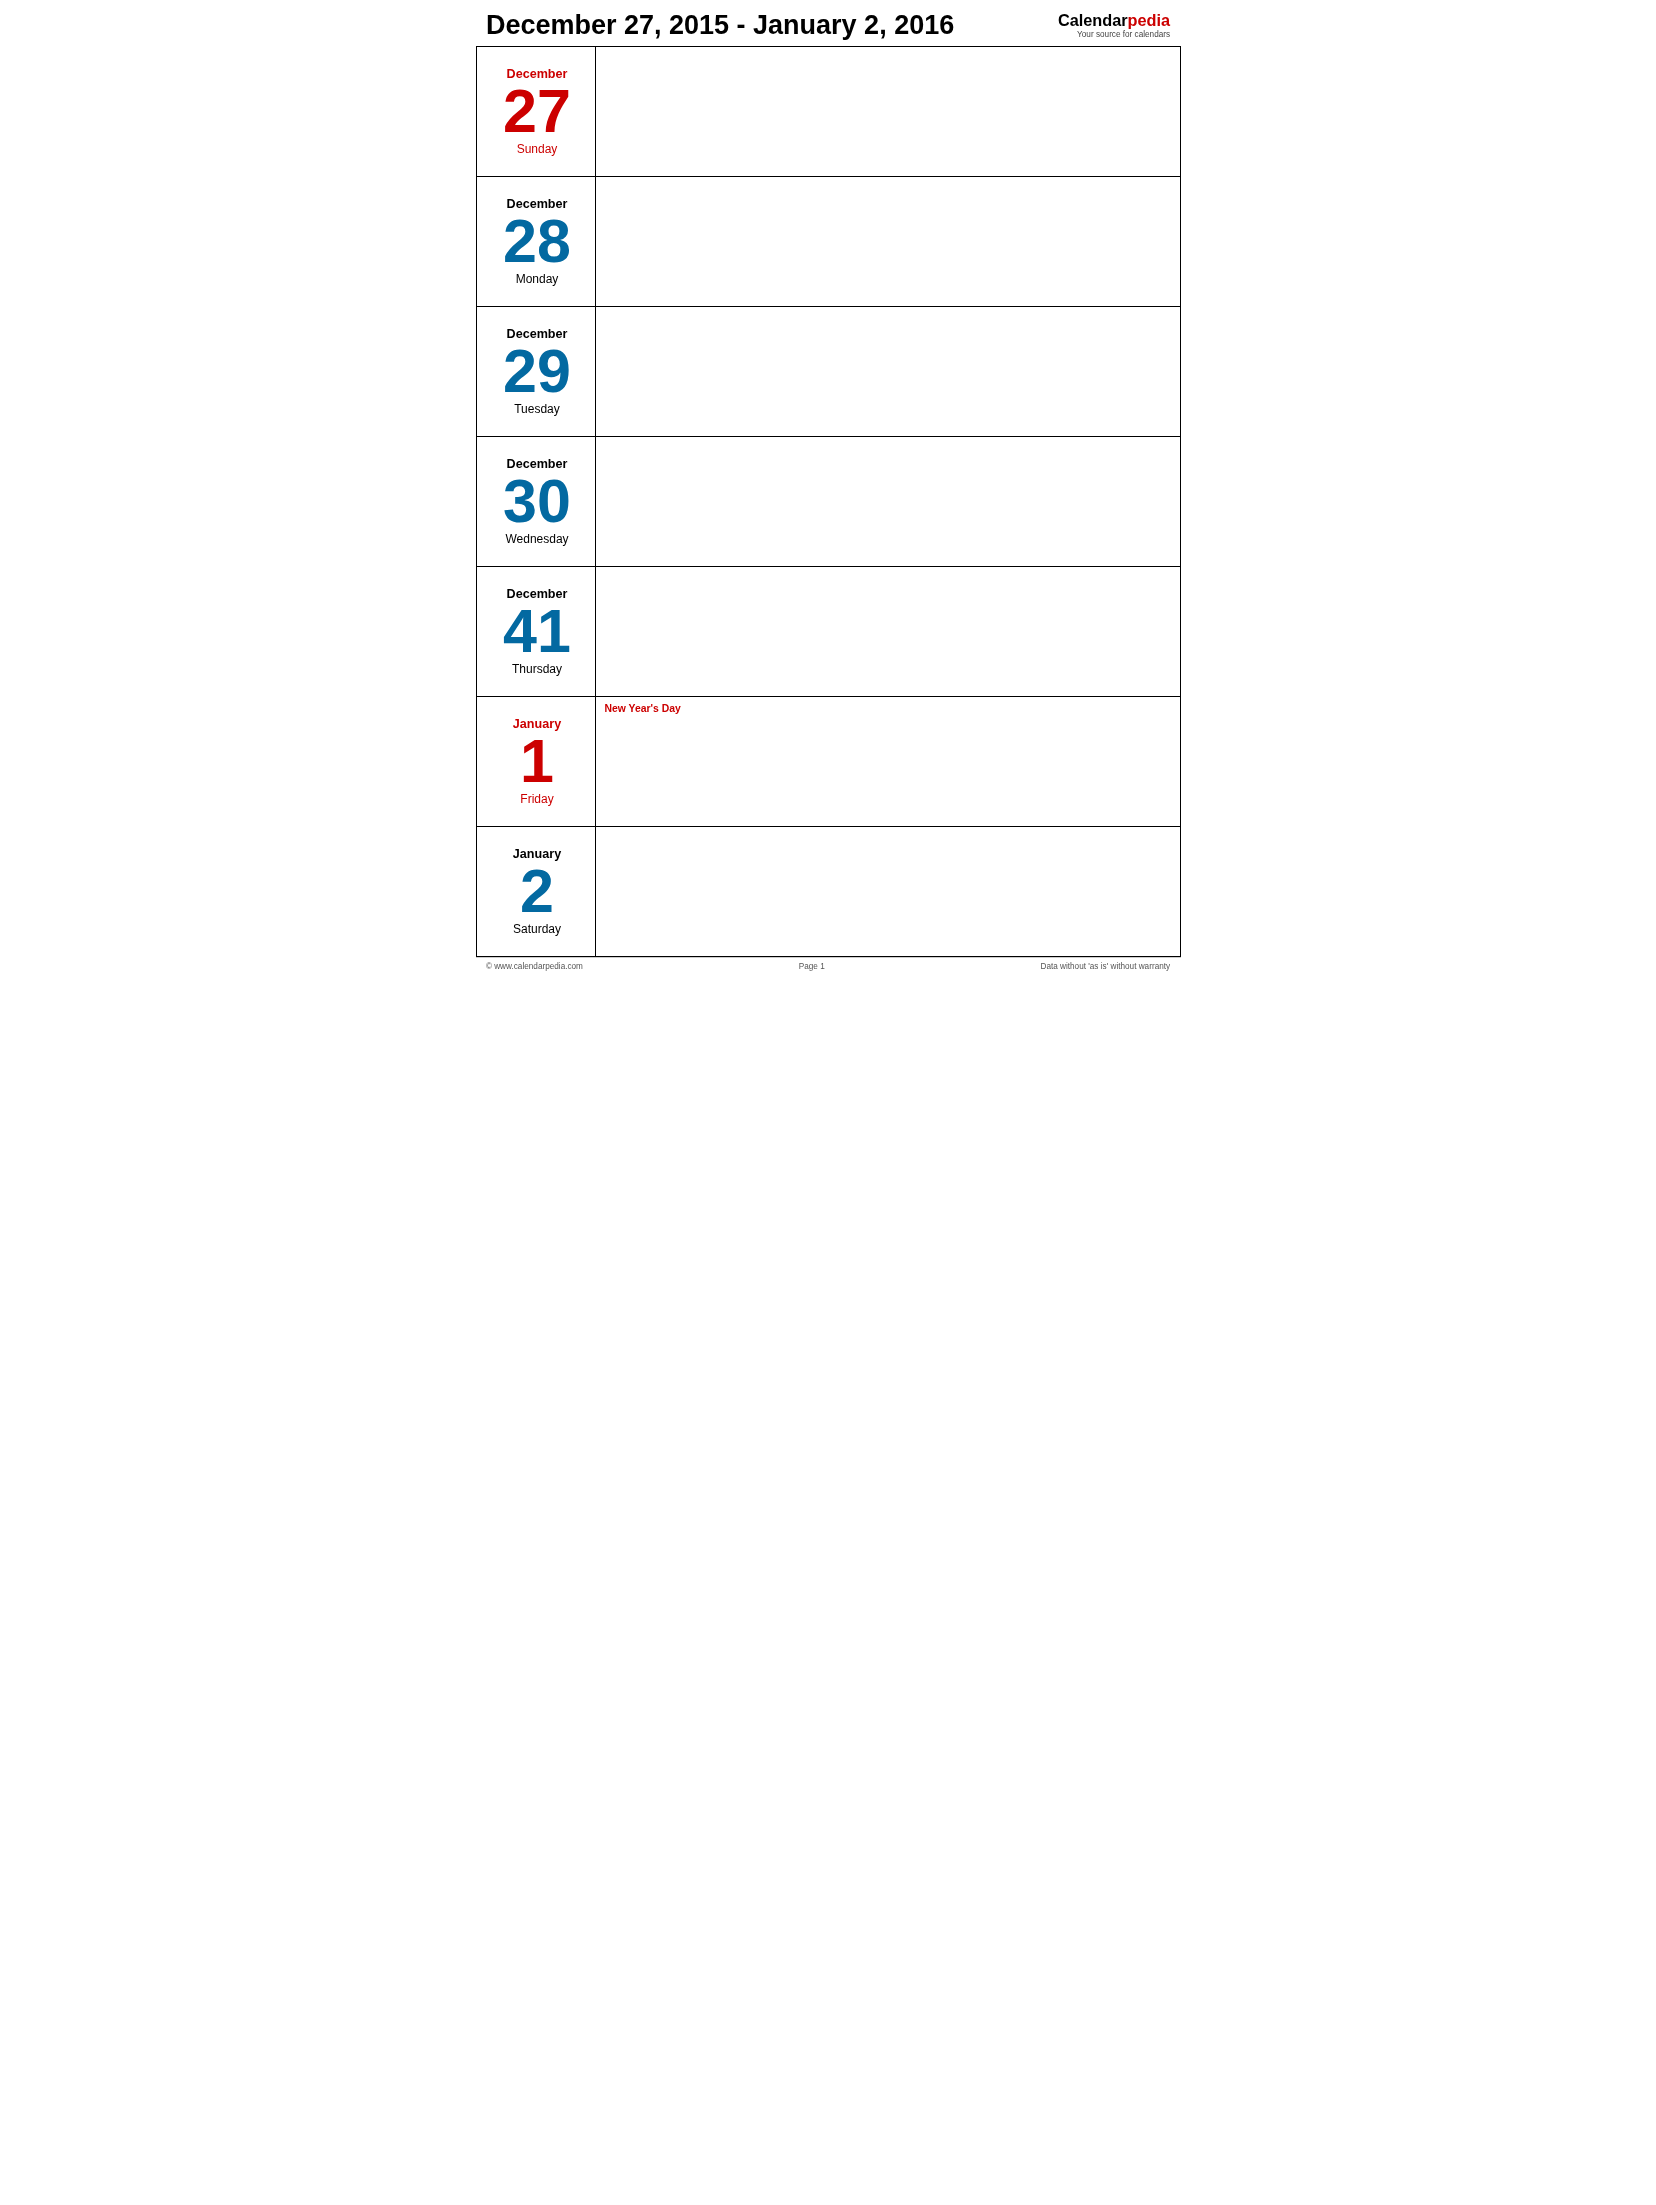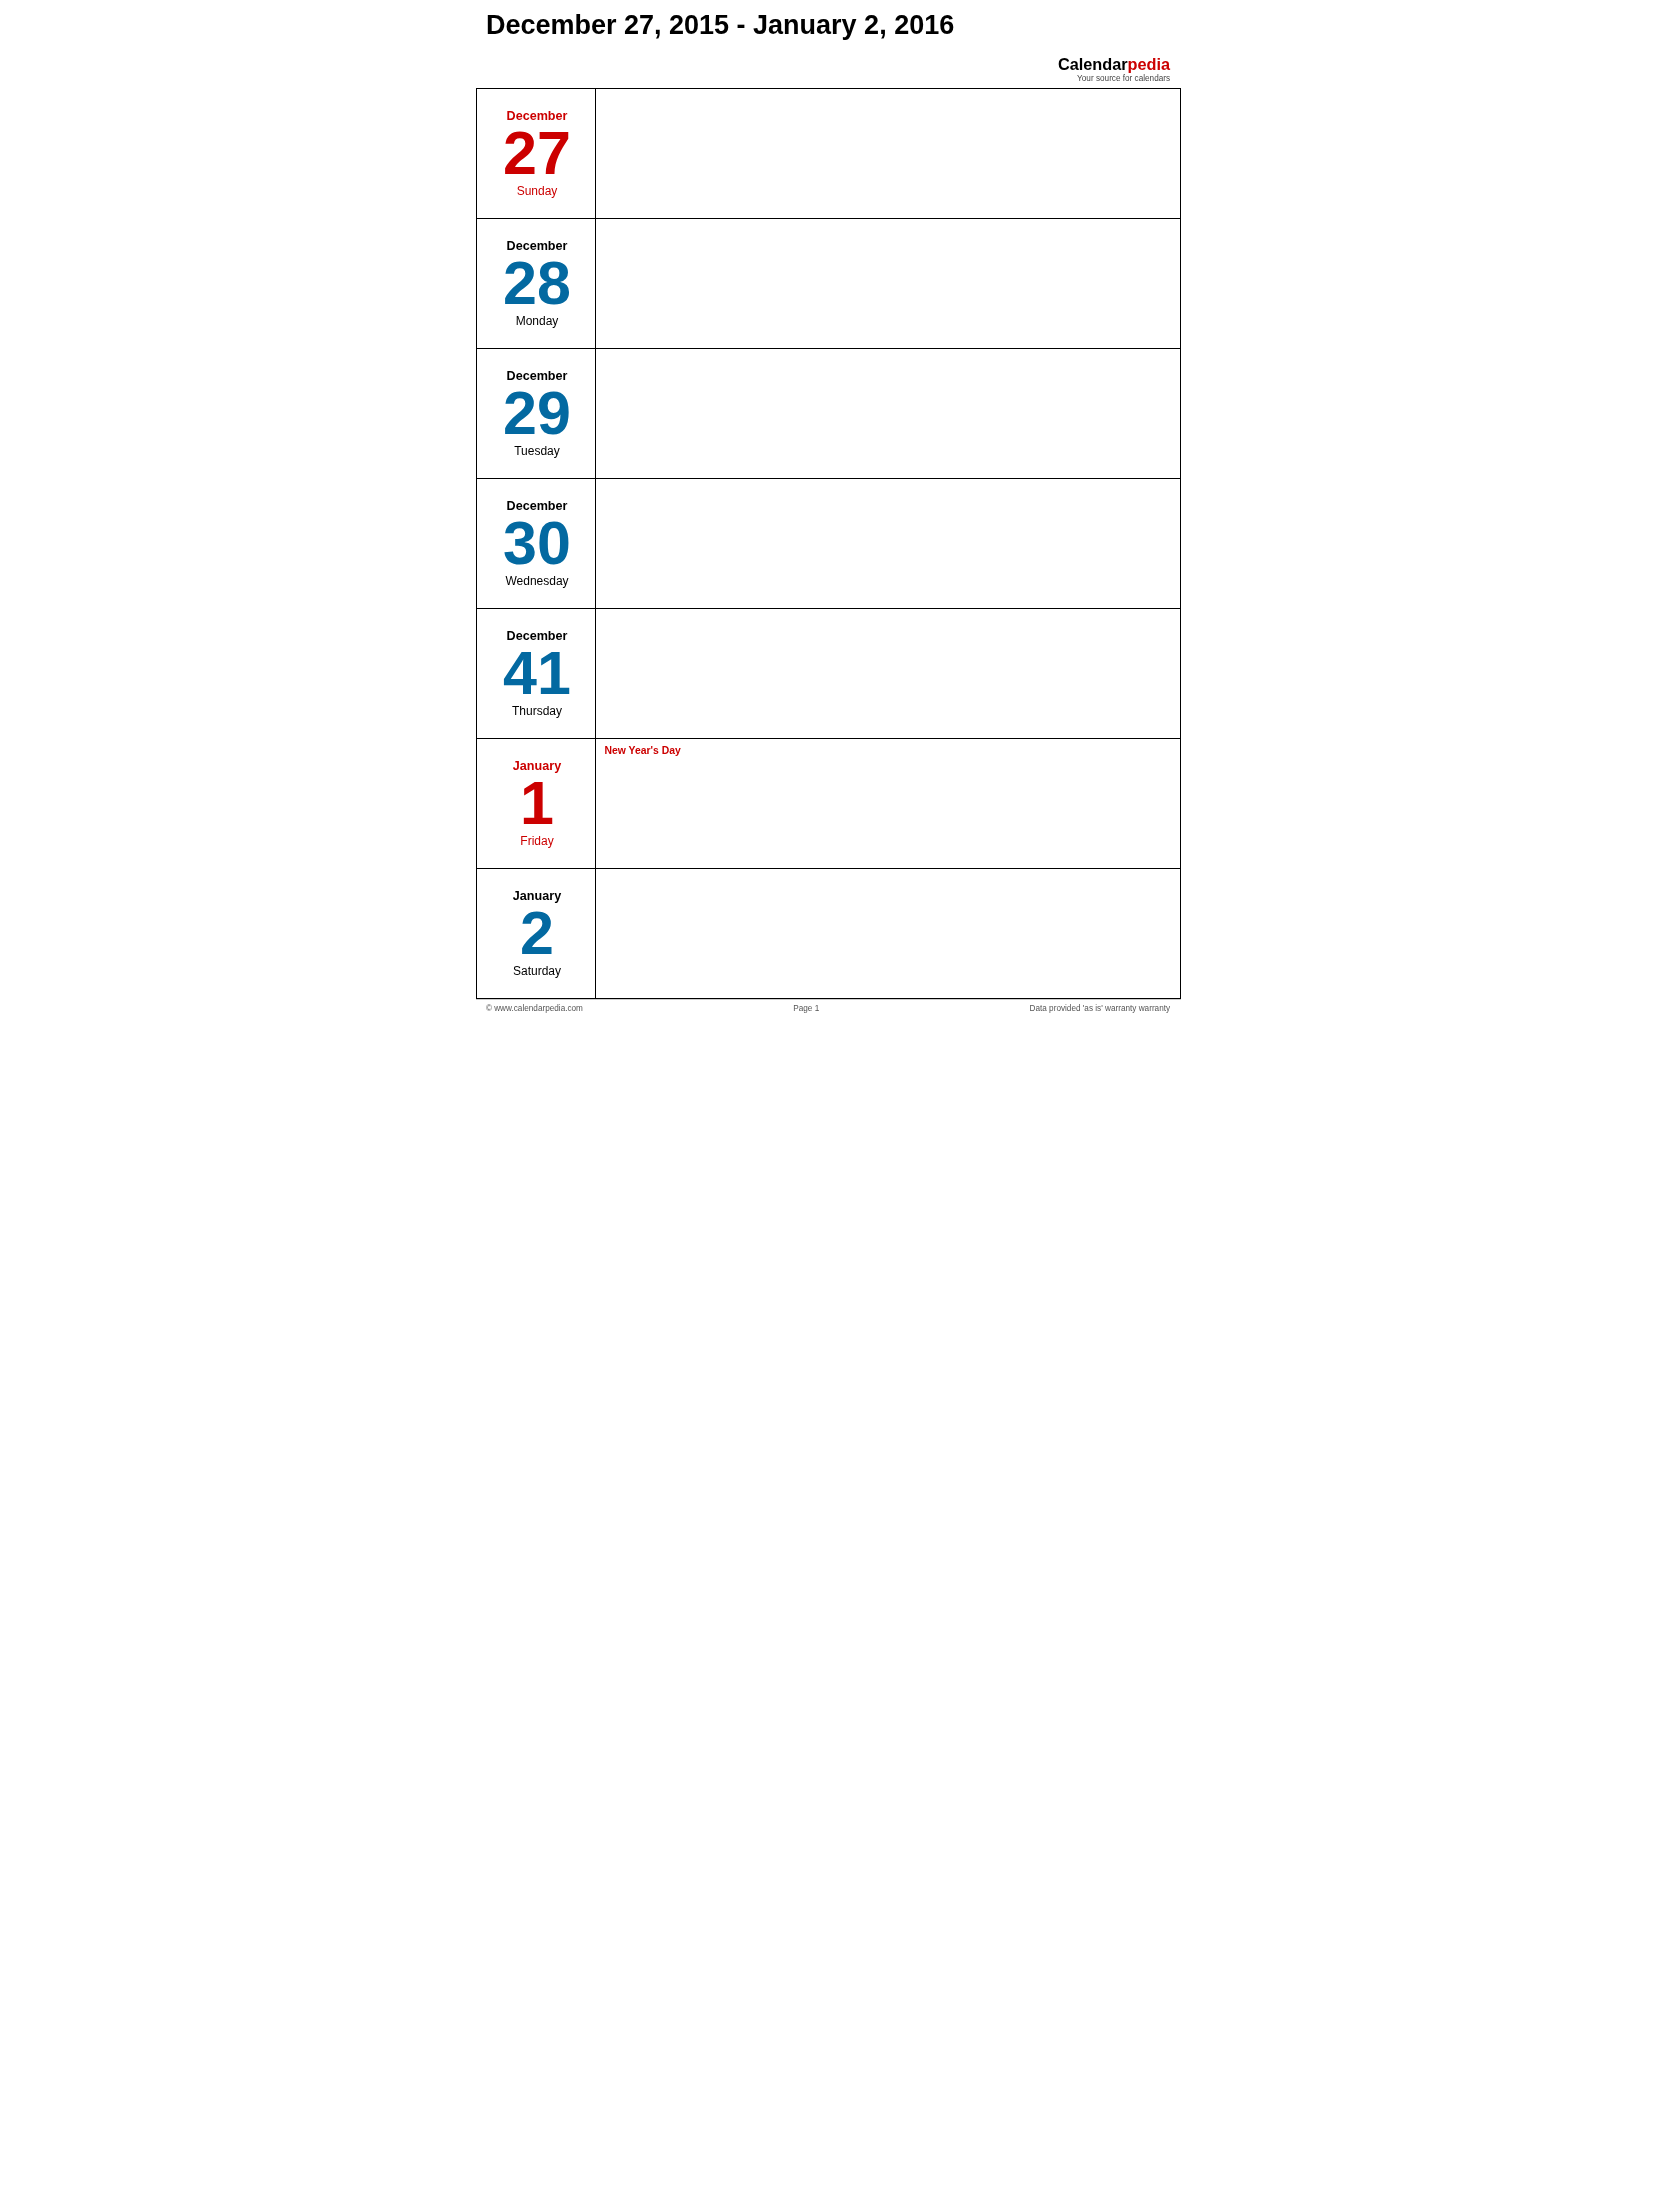--- a/index.html
+++ b/index.html
@@ -33,21 +33,20 @@
     .header-title {
       font-size: 27px;
       font-weight: bold;
       color: #000;
       line-height: 1.1;
     }
 
     .logo-container {
       text-align: right;
       font-size: 9.7px;
-      margin-top: 44px;
     }
 
     .logo-calendar {
       font-size: 16.3px;
       font-weight: bold;
       color: #000;
     }
 
     .logo-calendar span.red {
       color: #cc0000;
@@ -234,17 +233,17 @@
       </div>
       <div class="day-content">
         
       </div>
     </div>
     </div>
 
   <div class="footer">
     <div class="footer-left">© www.calendarpedia.com</div>
     <div class="footer-center">Page 1</div>
-    <div class="footer-right">Data provided 'as is' warranty warranty</div>
+    <div class="footer-right">Data without 'as is' without warranty</div>
   </div>
 
 </div>
 
 
 </body></html>

